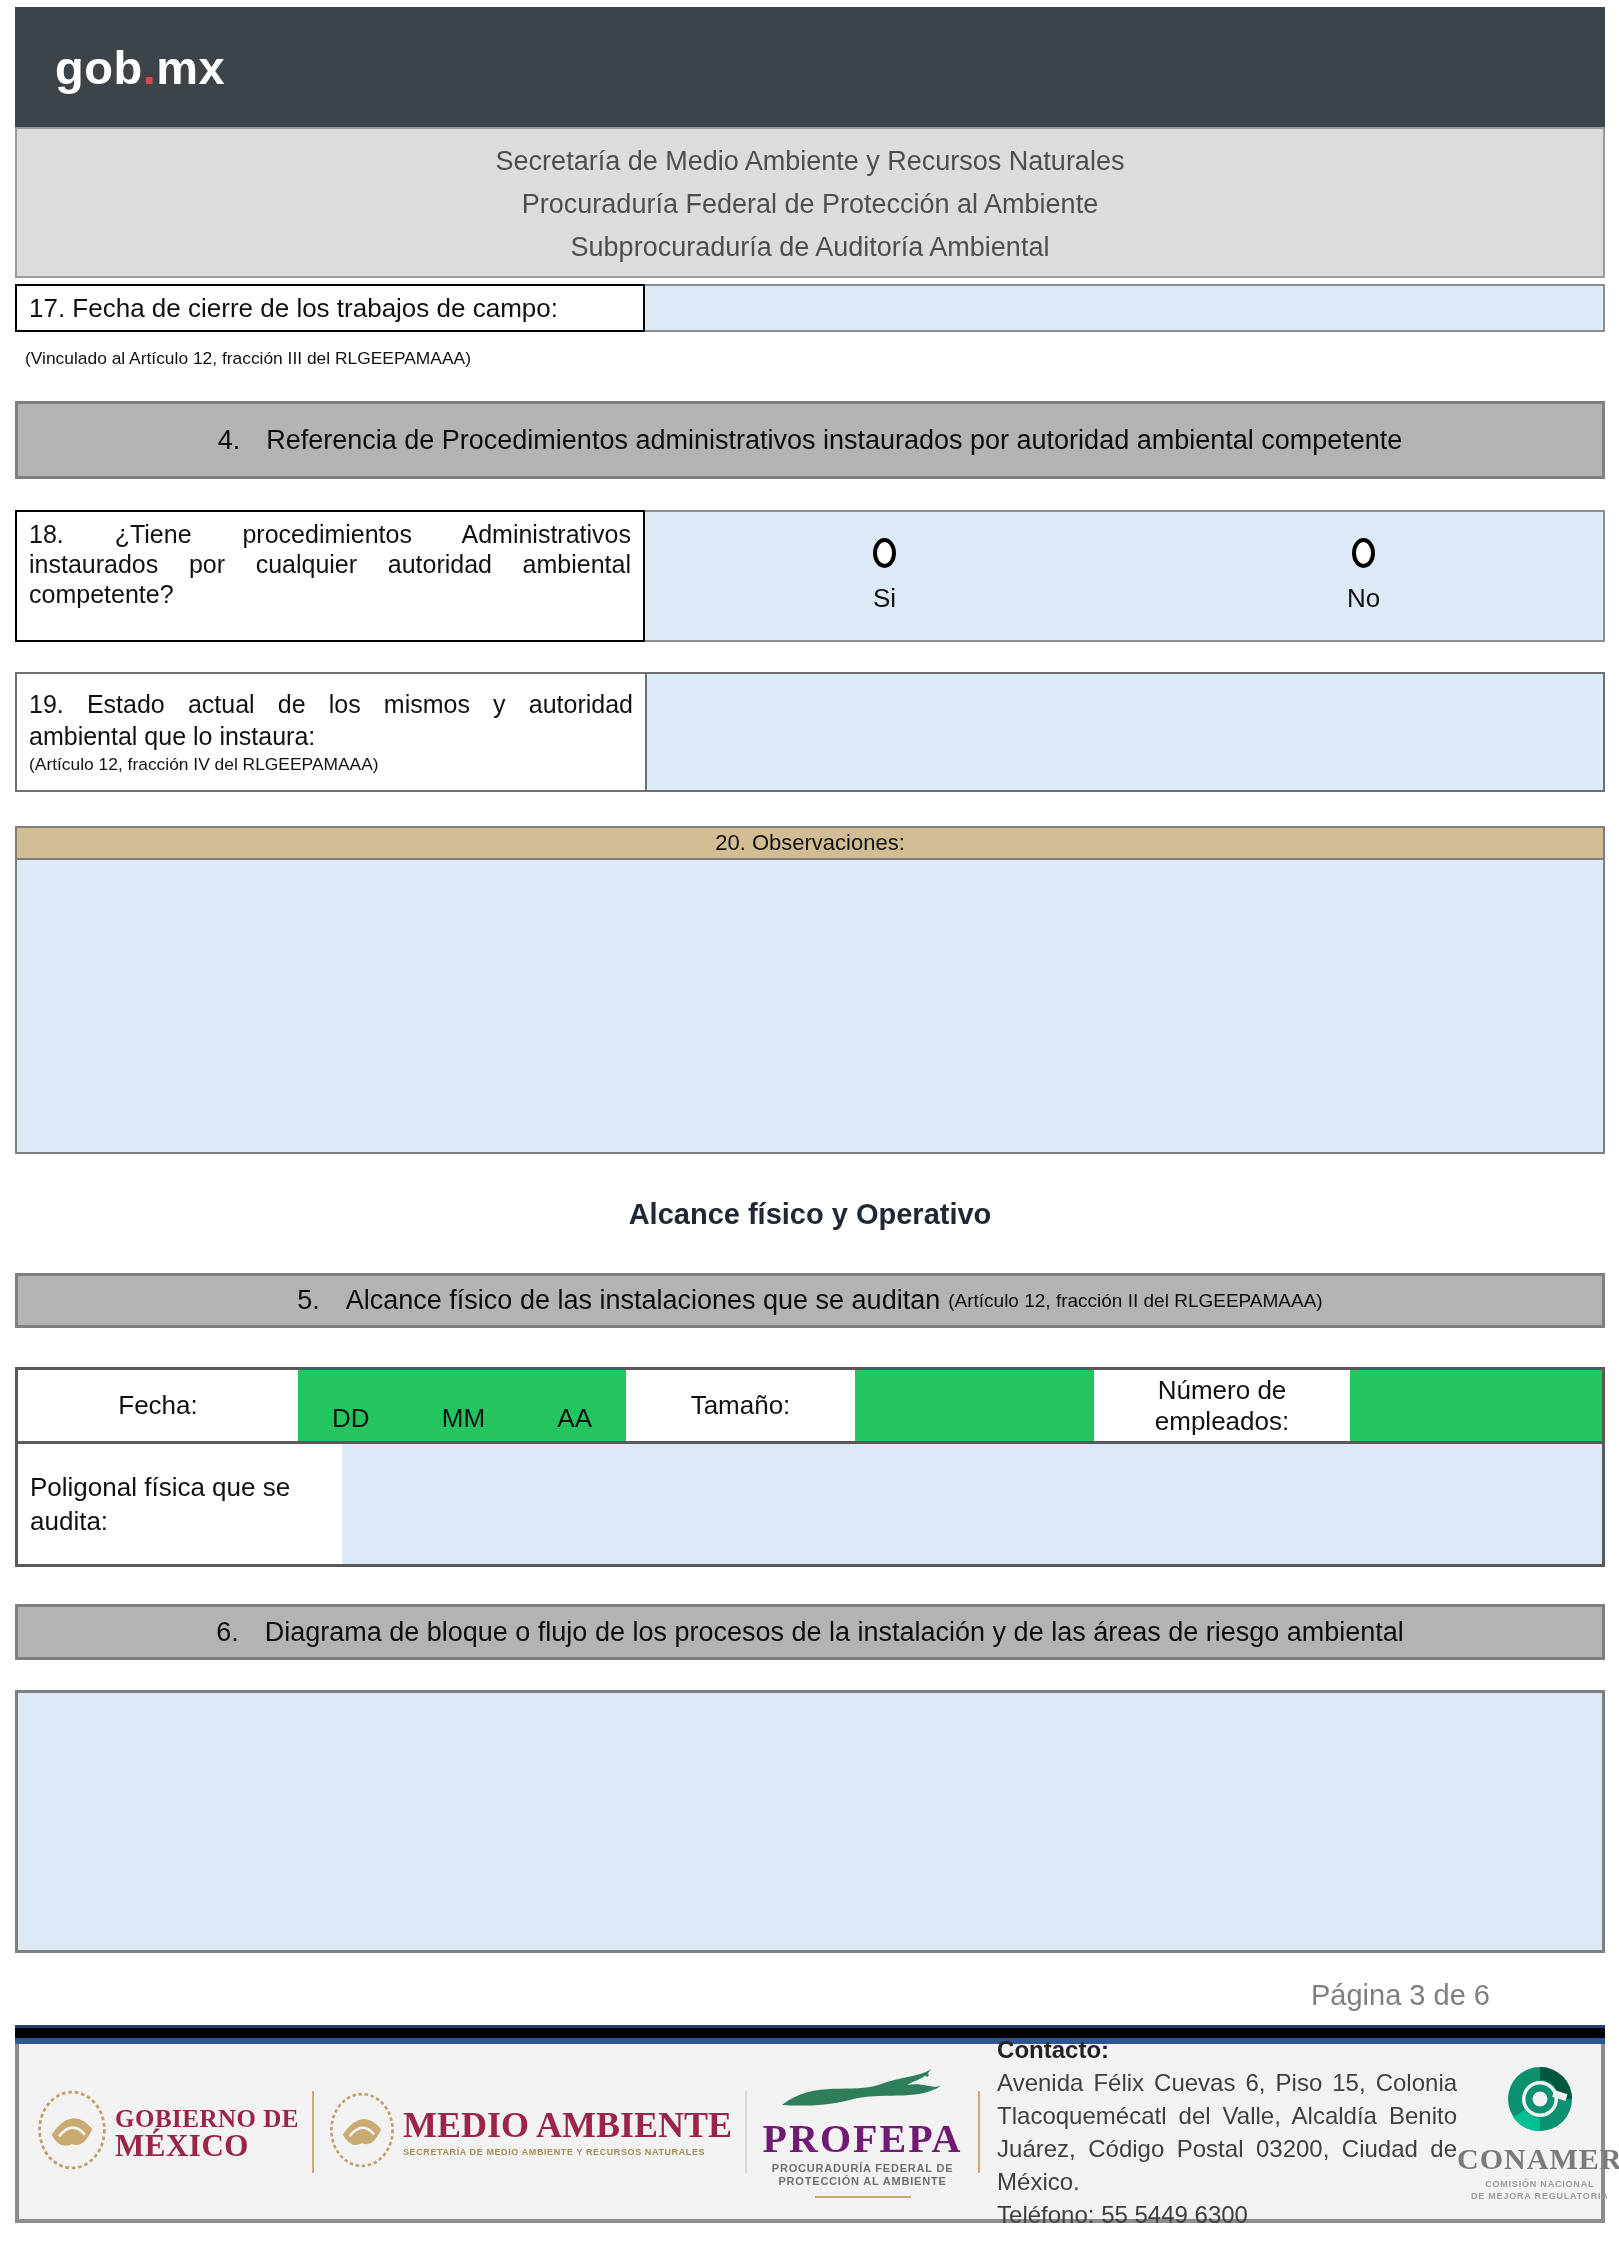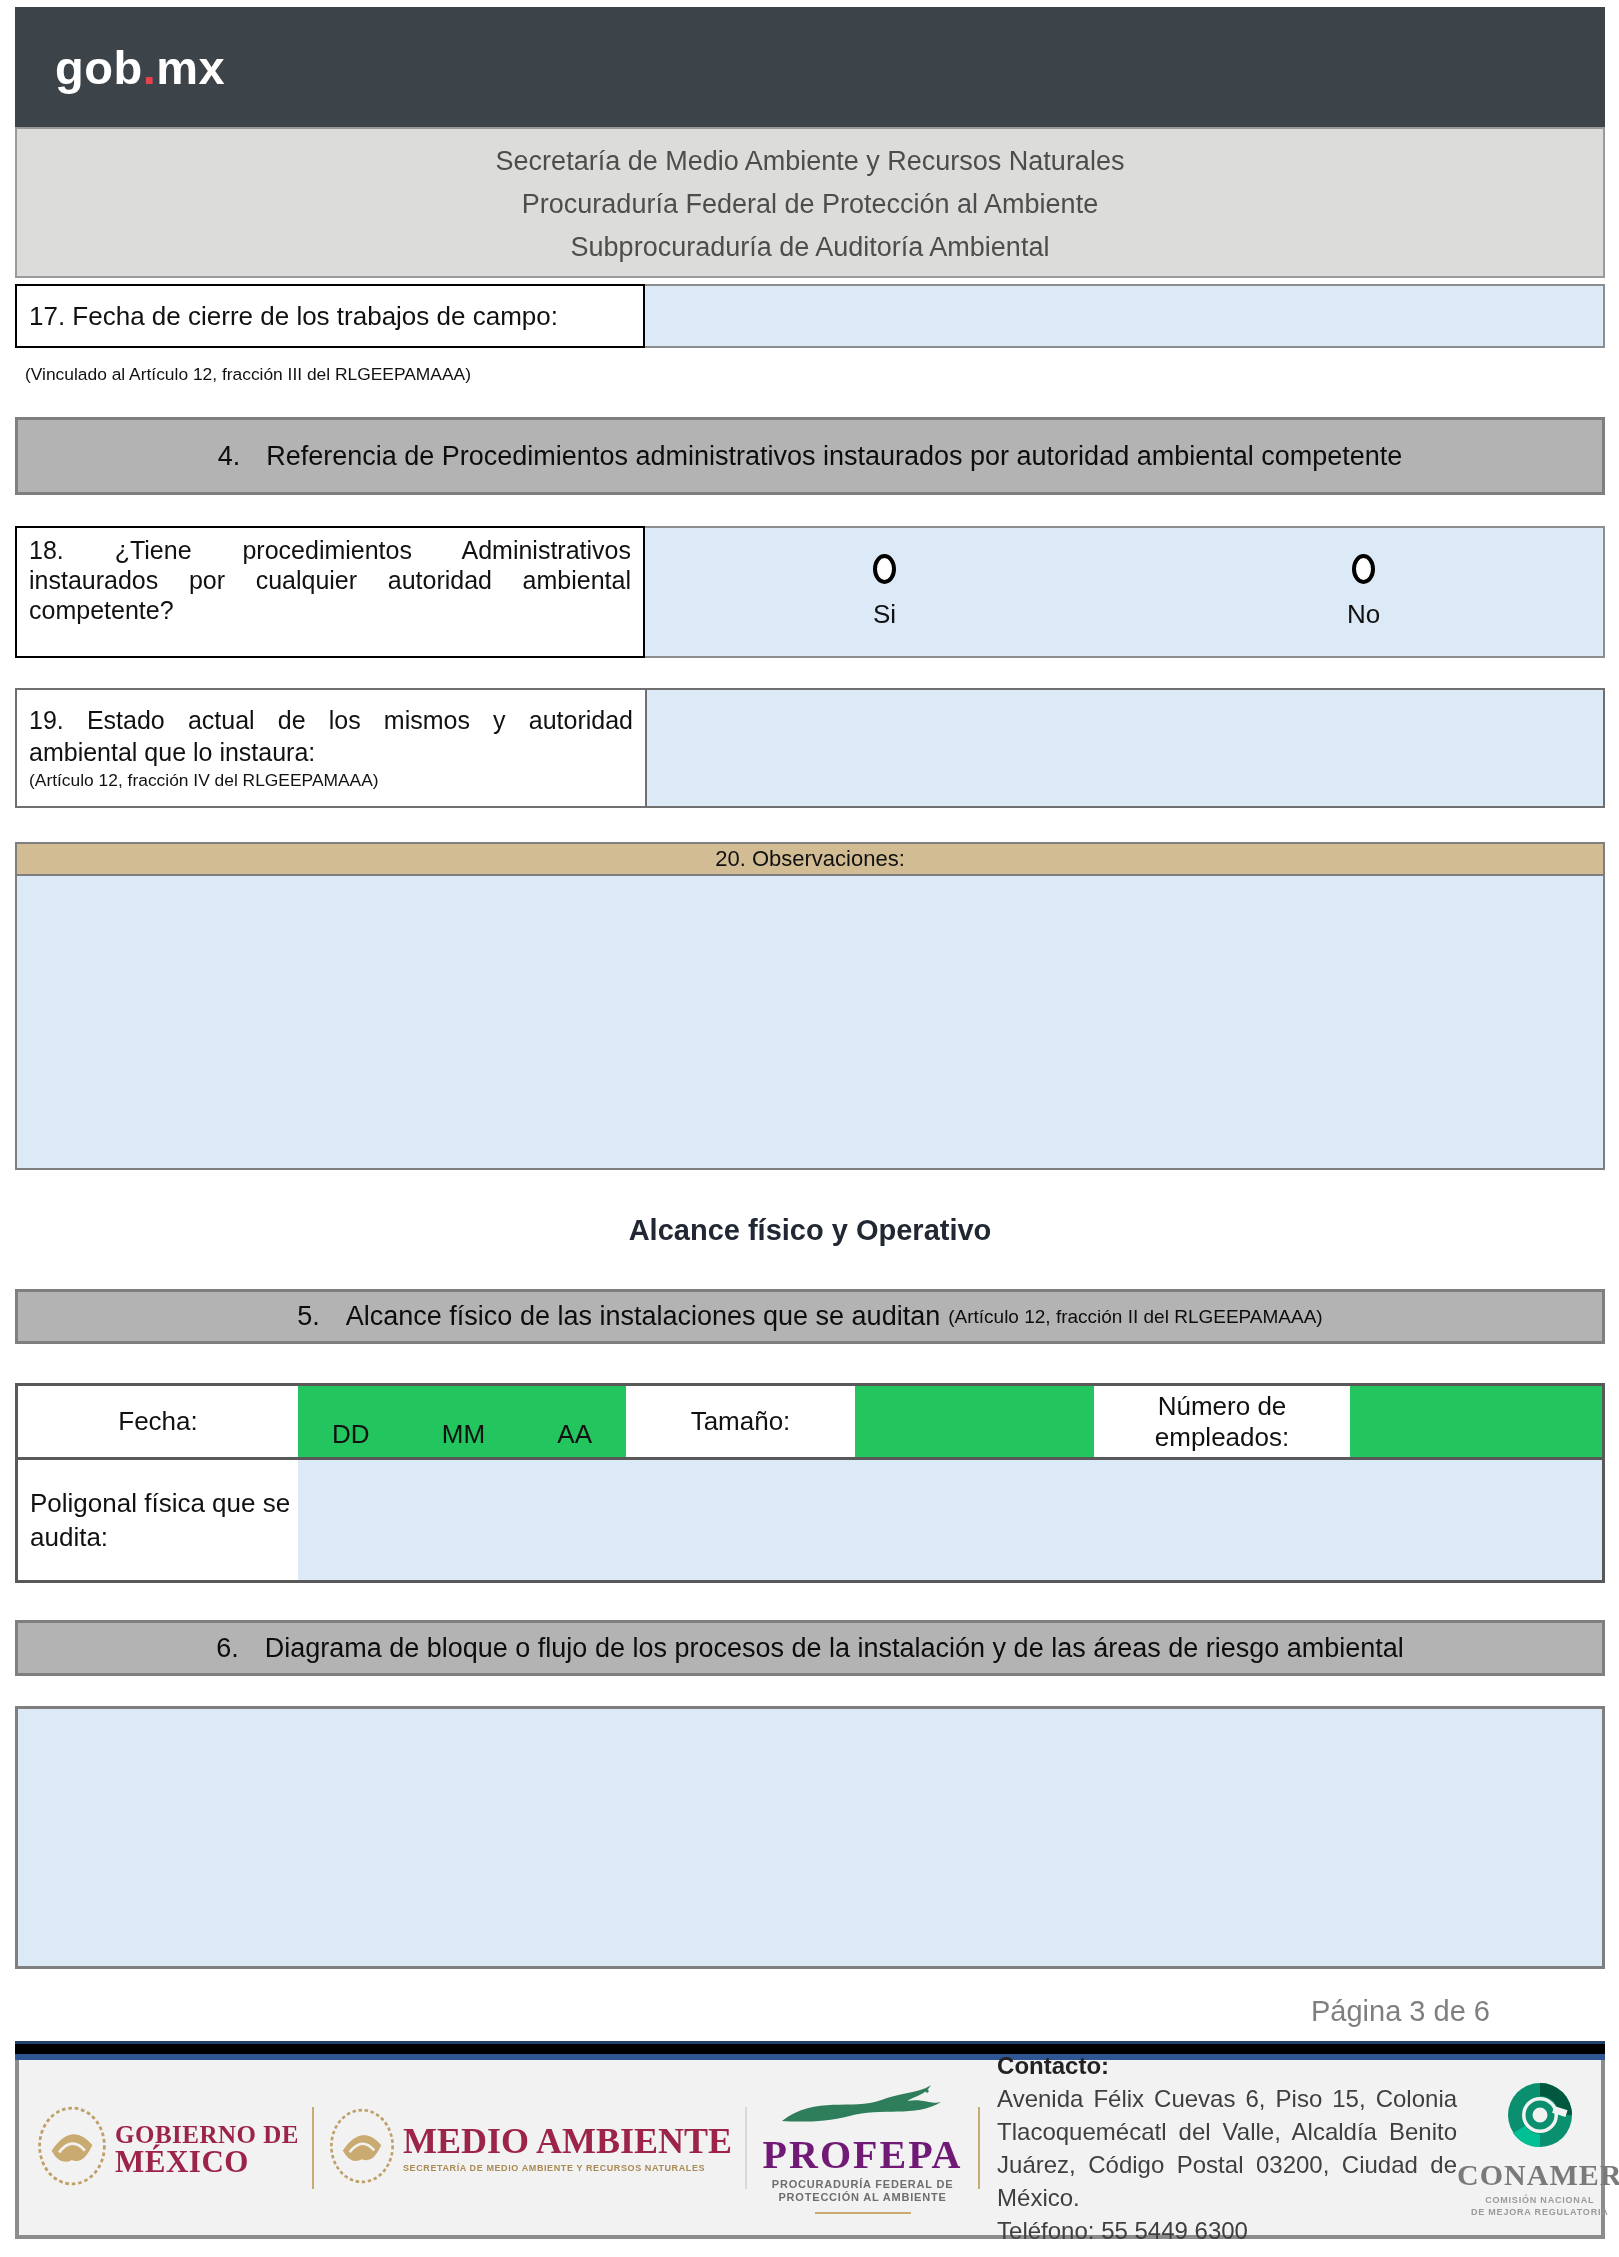--- a/index.html
+++ b/index.html
@@ -14,21 +14,21 @@
 
   
   .org-box { height:151px; background:#dcdcda; border:2px solid #9a9a9a; text-align:center; padding-top:11px; }
   .org-box div { font-size:27px; line-height:43px; color:#4d4d4d; }
 
   
   .frow { display:flex; }
   .flabel { width:630px; background:#fff; border:2px solid #000; color:#111; }
   .ffield { flex:1; background:#dce9f7; border:2px solid #8d8d8d; border-left:none; }
 
-  .row17 { margin-top:6px; height:64px; }
+  .row17 { margin-top:6px; height:48px; }
   .row17 .flabel { font-size:26px; display:flex; align-items:center; padding-left:12px; }
   .note17 { font-size:17.4px; margin:16px 0 0 10px; color:#111; }
 
   .sec { background:#b3b3b3; border:3px solid #7f7f7f; color:#0d0d0d;
          display:flex; align-items:center; justify-content:center; text-align:center; }
   .sec .num { margin-right:26px; }
   .sec4 { margin-top:32px; height:78px; font-size:27px; line-height:38px; }
   .sec4 .inner { max-width:1264px; }
   .sec5 { margin-top:42px; height:55px; font-size:27px; }
   .sec5 small { font-size:19px; margin-left:8px; }
@@ -60,21 +60,21 @@
   .cell { display:flex; align-items:center; justify-content:center; font-size:26px; text-align:center; }
   .c-white { background:#fff; }
   .c-blue { background:#22c55e; }
   .w-fecha { width:280px; }
   .w-dmy { width:328px; }
   .w-tam { width:229px; }
   .w-tamf { width:239px; }
   .w-num { width:256px; }
   .w-numf { flex:1; }
   .dmy { display:flex; align-items:flex-end; justify-content:space-between; padding:0 34px 7px 34px; font-size:26px; }
-  .w-poli { width:280px; display:flex; align-items:center; padding-left:12px; font-size:26px; line-height:34px; background:#fff; }
+  .w-poli { width:324px; display:flex; align-items:center; padding-left:12px; font-size:26px; line-height:34px; background:#fff; }
   .w-polif { flex:1; background:#dce9f7; }
 
   .blue-big { margin-top:30px; height:263px; background:#dce9f7; border:3px solid #7f7f7f; }
 
   .pagina { margin-top:26px; text-align:right; padding-right:115px; font-size:29px; color:#7f7f7f; }
 
   .bars { margin-top:13px; height:19px; background:#000; border-top:3px solid #24426e; border-bottom:6px solid #2e5693; }
 
   .footer { height:179px; background:#f2f2f2; border:4px solid #8c8c8c; border-top:none;
             display:flex; align-items:center; padding:0 16px; }

